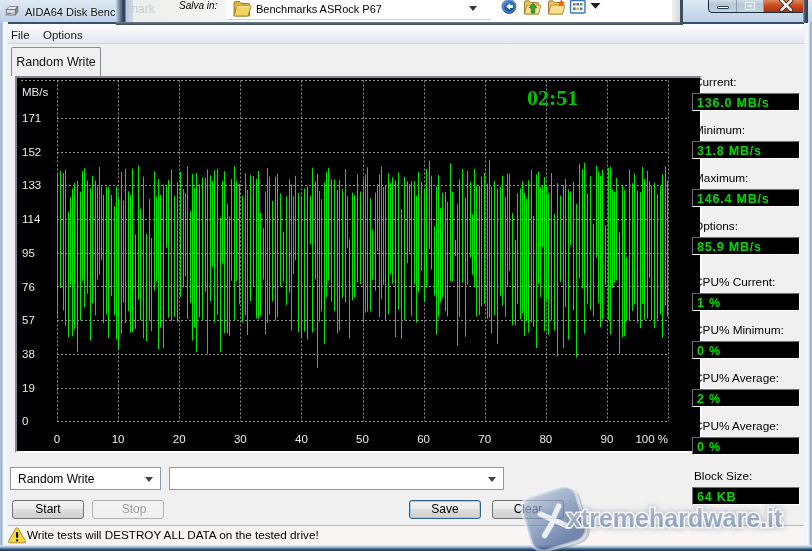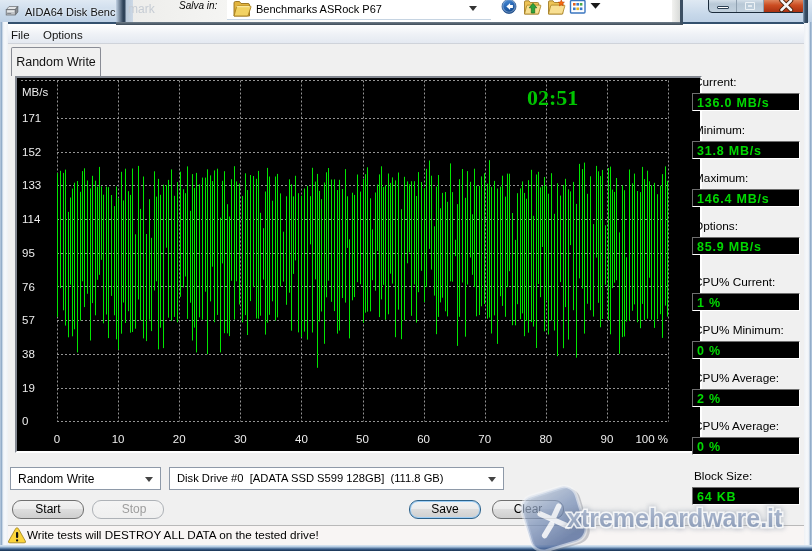--- a/index.html
+++ b/index.html
@@ -56,21 +56,21 @@
 .led span {position:absolute; left:4px; top:2px; font-size:12.5px; font-weight:bold; letter-spacing:0.8px; color:#00d800; font-family:"Liberation Sans",sans-serif;}
 
 
 .combo {position:absolute; top:467px; height:23px; background:#fff; border:1px solid #8e99a8; font-size:12px; color:#000;}
 .combo .ct {position:absolute; left:7px; top:4px; white-space:nowrap;}
 .combo .ca {position:absolute; right:7px; top:9px; width:0; height:0; border:4px solid transparent; border-top:5px solid #444;}
 #combo1 {left:10px; width:151px;}
 #combo2 {left:169px; width:335px; font-size:11.2px;}
 
 
-.btn {position:absolute; top:500px; width:72px; height:19px; border-radius:9px;
+.btn {position:absolute; top:500px; width:72px; height:19px; border-radius:3px;
   border:1px solid #707070; background:linear-gradient(#f2f2f2,#ebebeb 50%,#dddddd 50%,#cfcfcf);
   font-size:12px; color:#000; text-align:center; line-height:17px;}
 #bstop {border-color:#aeb2b7; color:#9d9d9d; background:linear-gradient(#f4f4f4,#efefef);padding-left:12px;}
 #bsave {border-color:#2c628b; box-shadow:0 0 0 1px #9ecef5 inset;}
 
 
 #warnbar {left:8px; top:525px; width:796px; height:20px; background:#f8f5f4; border-top:1px solid #b9b9b9;}
 #warntext {left:27px; top:528px; font-size:11.7px; font-weight:normal; color:#000;}
 
 
@@ -276,21 +276,20 @@
 <div class="plabel" style="top:469px">Block Size:</div>
 <div class="led" style="top:487px">
     <span>64 KB</span>
   </div>
 
 <div class="combo" id="combo1">
     <span class="ct">Random Write</span>
     <span class="ca"></span>
   </div>
 <div class="combo" id="combo2">
-    <span class="ct">Disk Drive #0&nbsp; [ADATA SSD S599 128GB]&nbsp; (111.8 GB)</span>
     <span class="ca"></span>
   </div>
 
 <div class="btn" id="bstart" style="left:12px">Start</div>
 <div class="btn" id="bstop" style="left:92px">Stop</div>
 <div class="btn" id="bsave" style="left:409px">Save</div>
 <div class="btn" id="bclear" style="left:492px">Clear</div>
 
 <div class="abs" id="warnbar"></div>
 <svg class="abs" style="left:8px; top:527px" width="18" height="17" viewBox="0 0 18 17">

